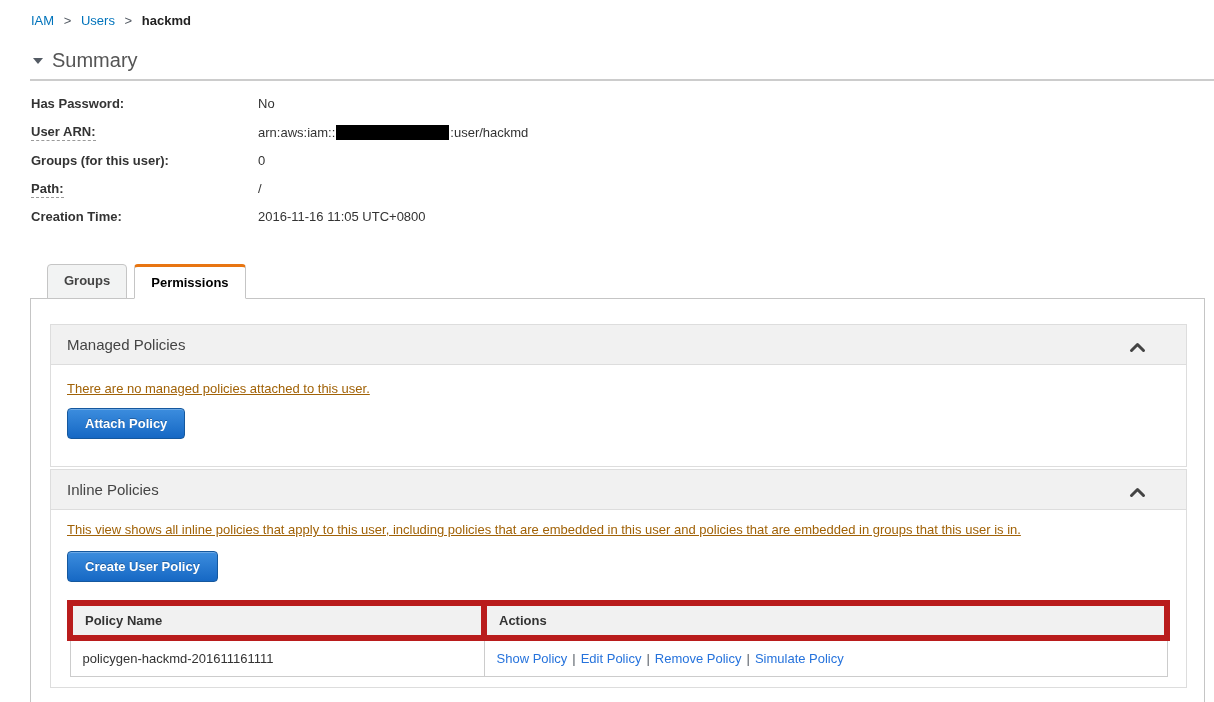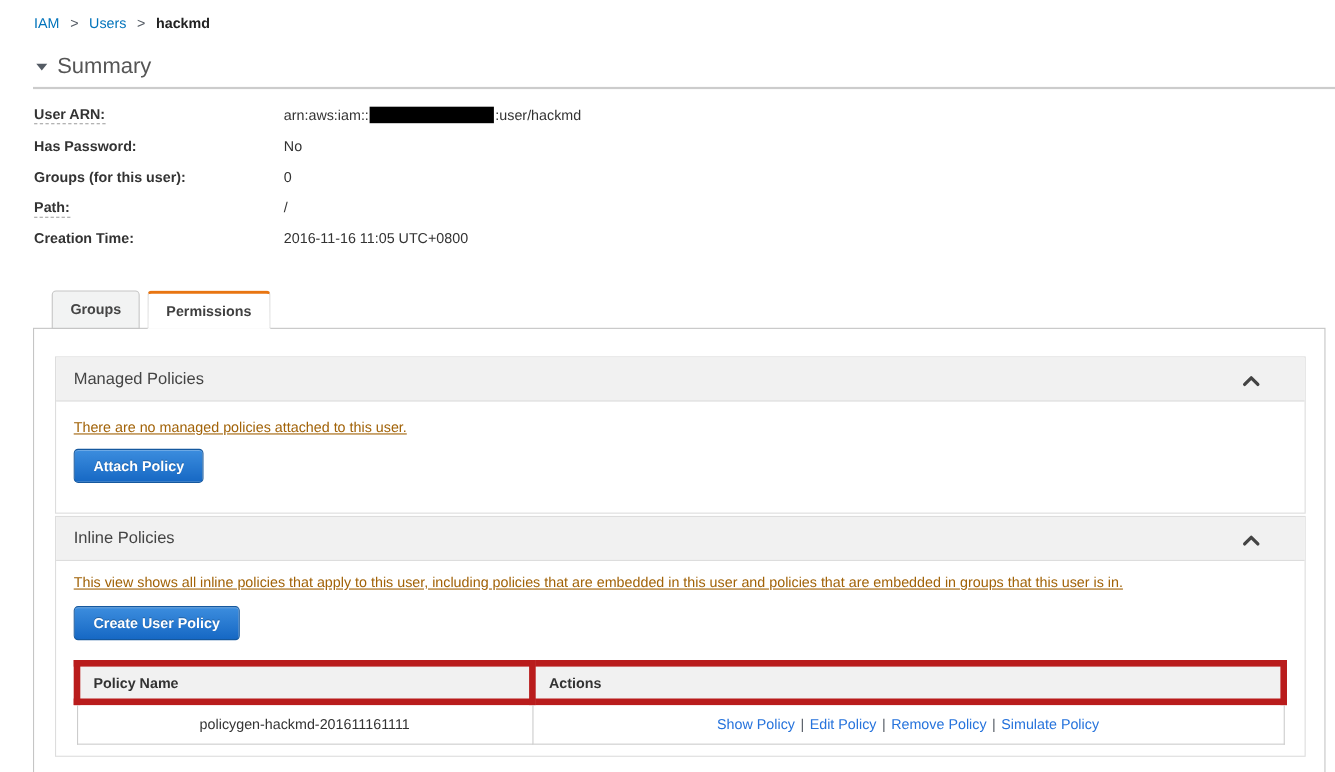--- a/index.html
+++ b/index.html
@@ -49,21 +49,21 @@
 
   
   .tabbar { display: flex; gap: 7px; margin-top: 40px; position: relative; z-index: 2; margin-left: 16px; }
   .tab {
     background: #f2f3f3; border: 1px solid #c5c5c5; border-radius: 4px 4px 0 0;
     padding: 8px 16px 8px; font-weight: bold; color: #444; cursor: pointer;
     margin-bottom: -1px; white-space: nowrap;
   }
   .tab.active {
     background: #fff; border-top: 3px solid var(--accent-orange);
-    border-bottom: 1px solid #fff; color: #404040;
+    border-bottom: 1px solid #fff; color: #000000;
   }
 
   
   .panel {
     border: 1px solid #c5c5c5; background: #fff;
     width: 1175px; margin-left: -1px; min-height: 396px;
     padding: 25px 17px 15px 19px; position: relative; z-index: 1;
   }
 
   
@@ -93,21 +93,21 @@
   .managed-body { padding-bottom: 27px; }
   .inline-body { padding: 12px 16px 10px; }
   .inline-body .btn { margin-top: 14px; }
 
   
   .policy-table { border-collapse: collapse; width: 100%; margin-top: 18px; background: #fff; }
   .policy-table th {
     background: #f1f1f1; border: 6px solid #b91c1c; text-align: left;
     font-size: 13px; color: #333; padding: 7px 12px; font-weight: bold;
   }
-  .policy-table td { border: 1px solid #ccc; padding: 10px 12px; color: #333; text-align: center; }
+  .policy-table td { border: 1px solid #ccc; padding: 10px 12px; color: #333; }
   .col-name { width: 414px; }
   .action-link { color: var(--action-link-blue); text-decoration: none; cursor: pointer; }
   .action-sep { color: #545b64; margin: 0 5px; }
 </style>
 </head>
 <body>
 
 <div class="page">
 
   <div class="breadcrumb">
@@ -119,26 +119,26 @@
   </div>
 
   <div class="summary-header">
     <span class="tri-down"></span>
     <span class="summary-title">Summary</span>
   </div>
   <hr class="summary-divider">
 
   <div class="summary-fields">
     <div class="field-row">
+      <div class="field-label">Has Password:</div>
+      <div class="field-value">No</div>
+    </div>
+    <div class="field-row">
       <div class="field-label"><span class="dashed">User ARN:</span></div>
       <div class="field-value"><span>arn:aws:iam::</span><span class="redacted"></span><span>:user/hackmd</span></div>
-    </div>
-    <div class="field-row">
-      <div class="field-label">Has Password:</div>
-      <div class="field-value">No</div>
     </div>
     <div class="field-row">
       <div class="field-label">Groups (for this user):</div>
       <div class="field-value">0</div>
     </div>
     <div class="field-row">
       <div class="field-label"><span class="dashed">Path:</span></div>
       <div class="field-value">/</div>
     </div>
     <div class="field-row">

